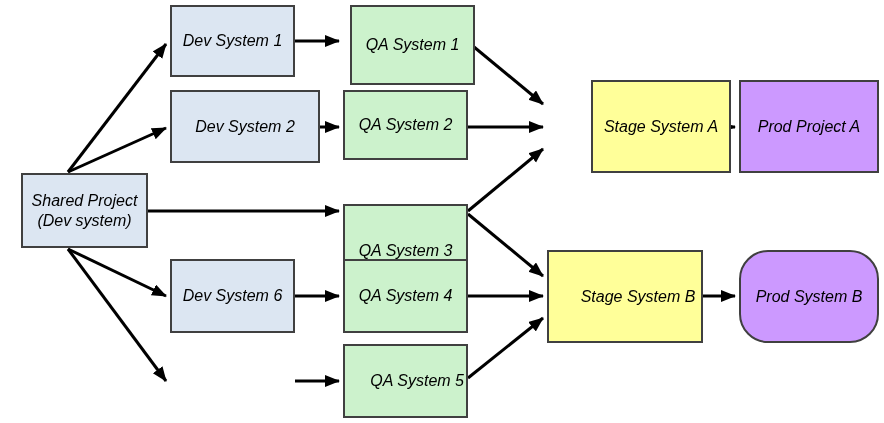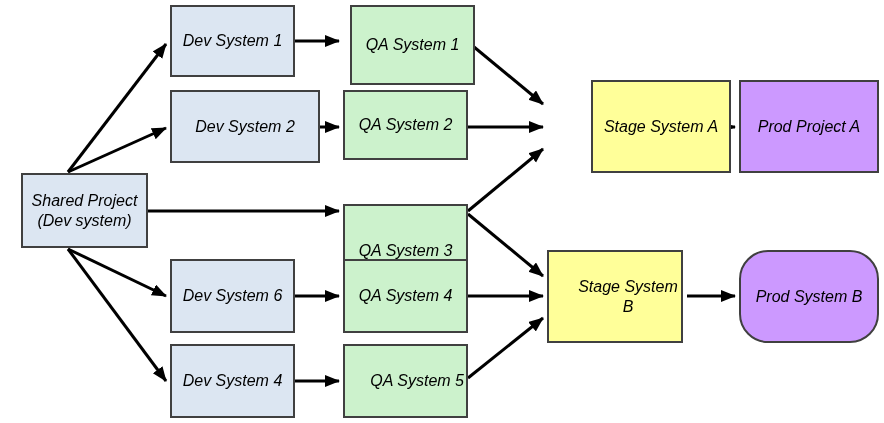--- a/index.html
+++ b/index.html
@@ -50,21 +50,21 @@
   #node-dev1   { left: 170px; top: 5px;   width: 125px; height: 72px; }
   #node-dev2   { left: 170px; top: 90px;  width: 150px; height: 73px; }
   #node-dev3   { left: 170px; top: 259px; width: 125px; height: 74px; }
   #node-dev4   { left: 170px; top: 344px; width: 125px; height: 74px; }
   #node-qa1    { left: 350px; top: 5px;   width: 125px; height: 80px; }
   #node-qa2    { left: 343px; top: 90px;  width: 125px; height: 70px; }
   #node-qa3    { left: 343px; top: 173px; width: 125px; height: 93px; margin-top: 31px; }
   #node-qa4    { left: 343px; top: 259px; width: 125px; height: 74px; }
   #node-qa5    { left: 343px; top: 344px; width: 125px; height: 74px; justify-content: flex-end; }
   #node-stageA { left: 547px; top: 80px;  width: 140px; height: 93px; margin-left: 44px; }
-  #node-stageB { left: 547px; top: 250px; width: 136px; height: 93px; padding-left: 28px; }
+  #node-stageB { left: 547px; top: 250px; width: 156px; height: 93px; padding-left: 28px; }
   #node-prodA  { left: 739px; top: 80px;  width: 140px; height: 93px; }
   #node-prodB  { left: 739px; top: 250px; width: 140px; height: 93px; border-radius: 29px; }
 </style>
 </head>
 <body>
 
 <div class="canvas">
 
   <svg class="edges-layer" width="884" height="423" viewBox="0 0 884 423" xmlns="http://www.w3.org/2000/svg">
     <defs>
@@ -97,23 +97,20 @@
 
   <div class="node dev" id="node-dev1">
     <span>Dev System 1</span>
   </div>
   <div class="node dev" id="node-dev2">
     <span>Dev System 2</span>
   </div>
   <div class="node dev" id="node-dev3">
     <span>Dev System 6</span>
   </div>
-  <div class="node dev" id="node-dev4">
-    <span>Dev System 4</span>
-  </div>
 
   <div class="node qa" id="node-qa1">
     <span>QA System 1</span>
   </div>
   <div class="node qa" id="node-qa2">
     <span>QA System 2</span>
   </div>
   <div class="node qa" id="node-qa3">
     <span>QA System 3</span>
   </div>

